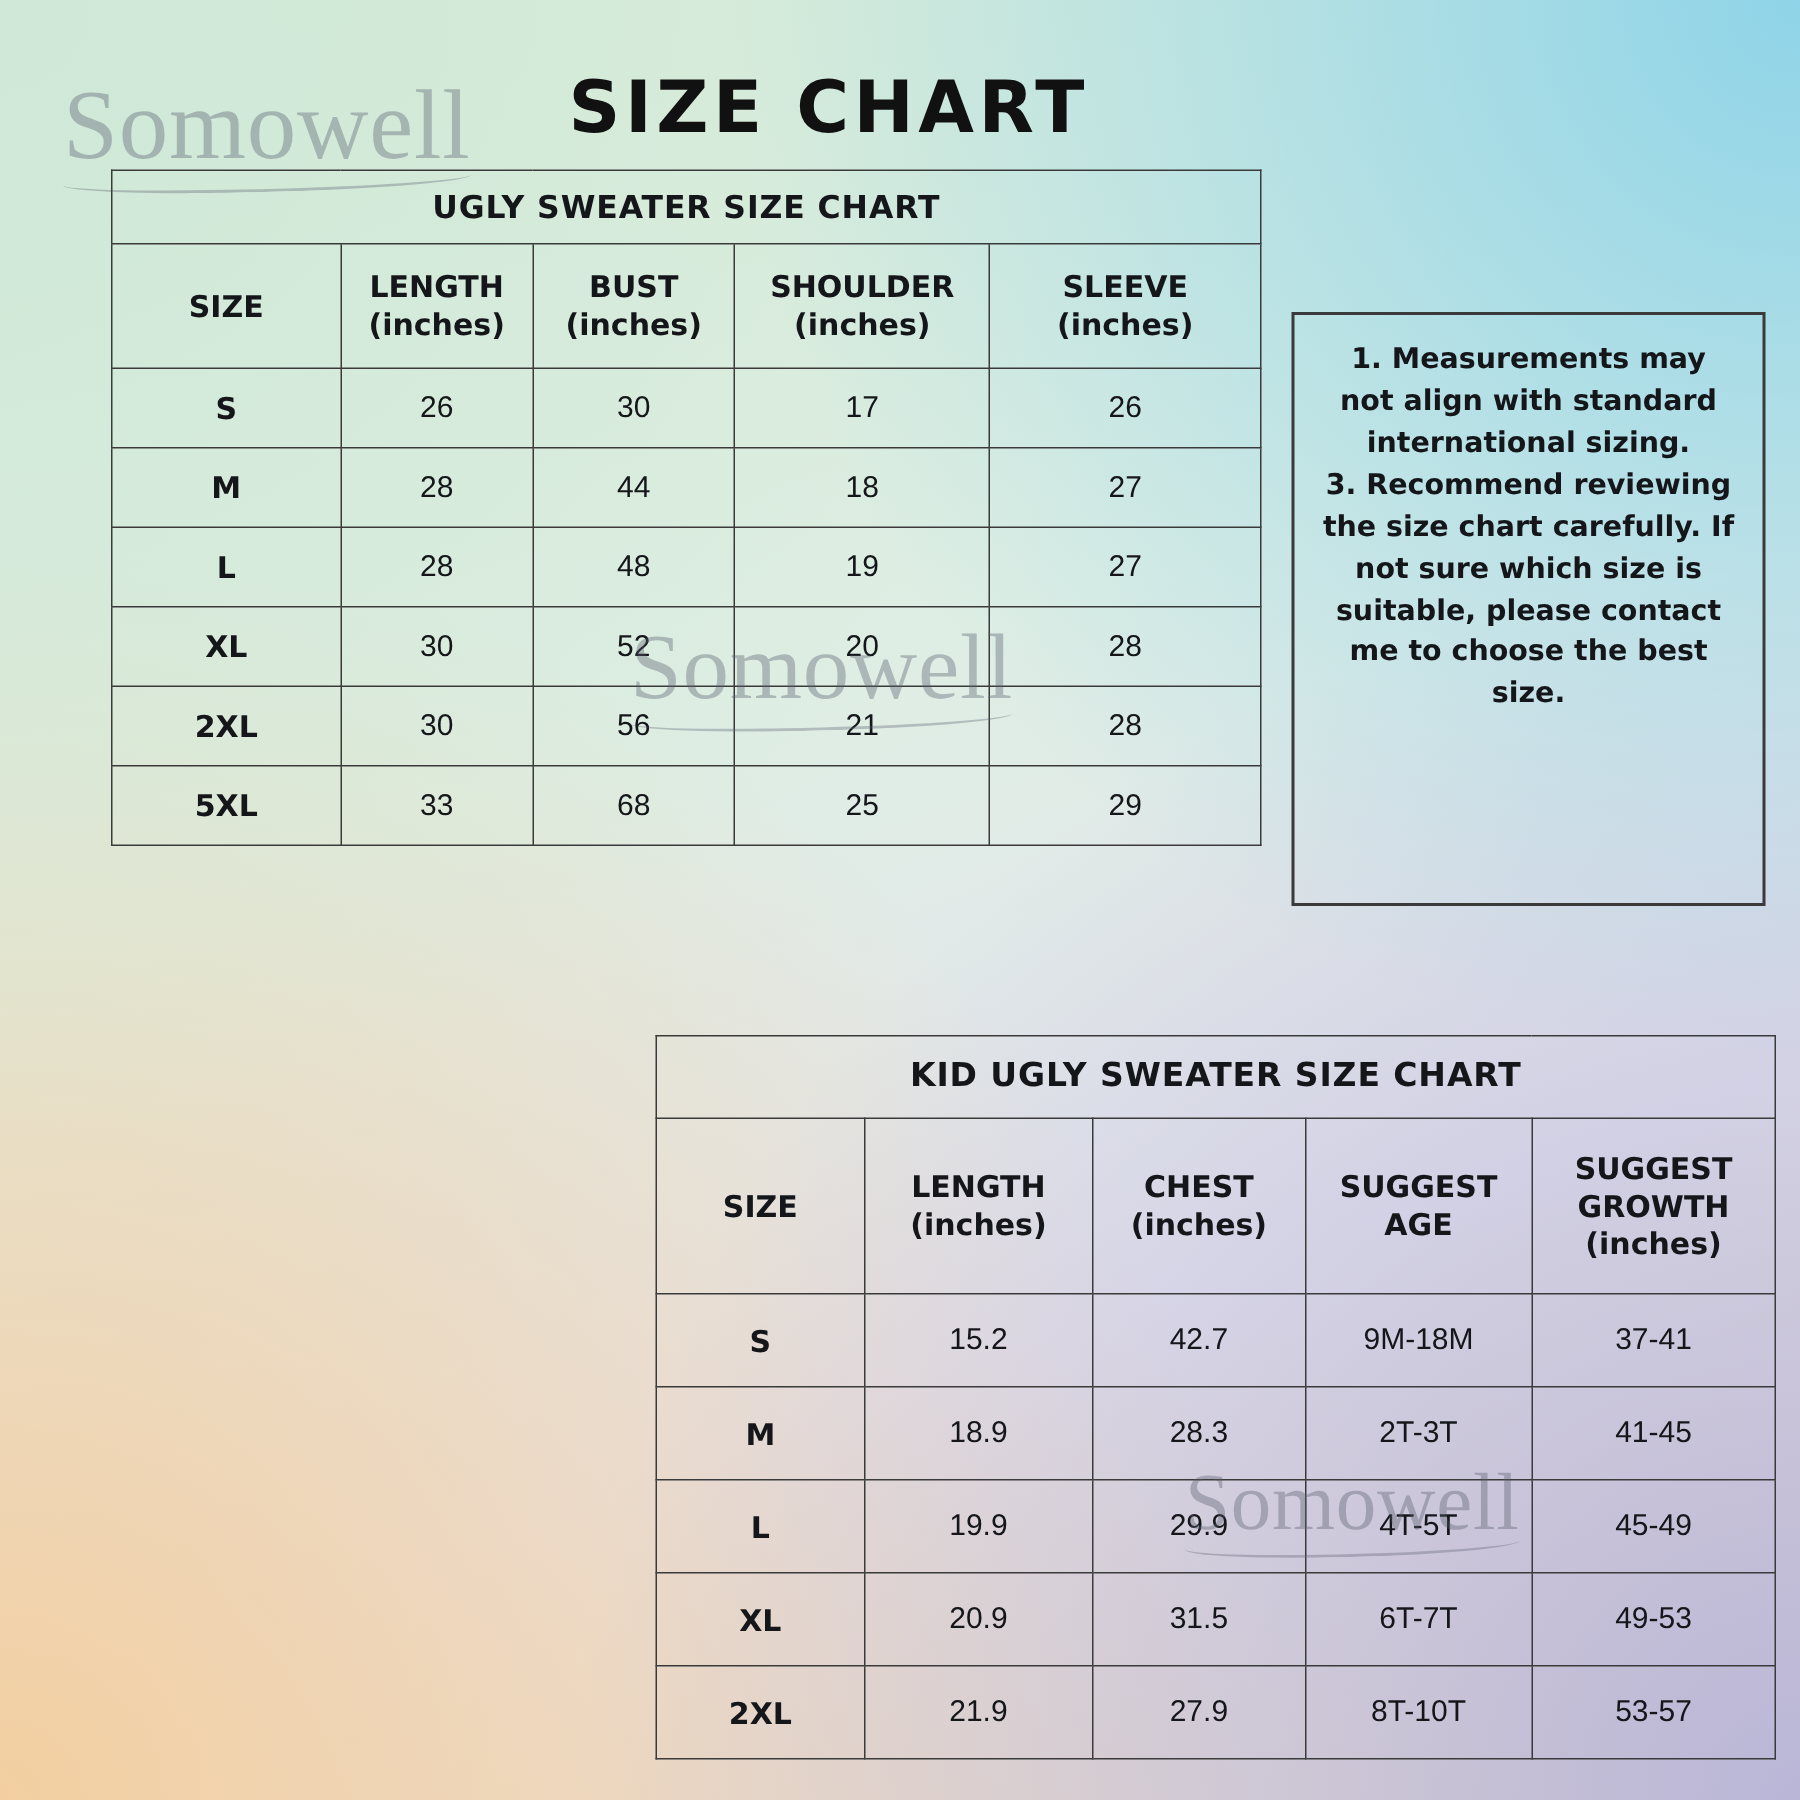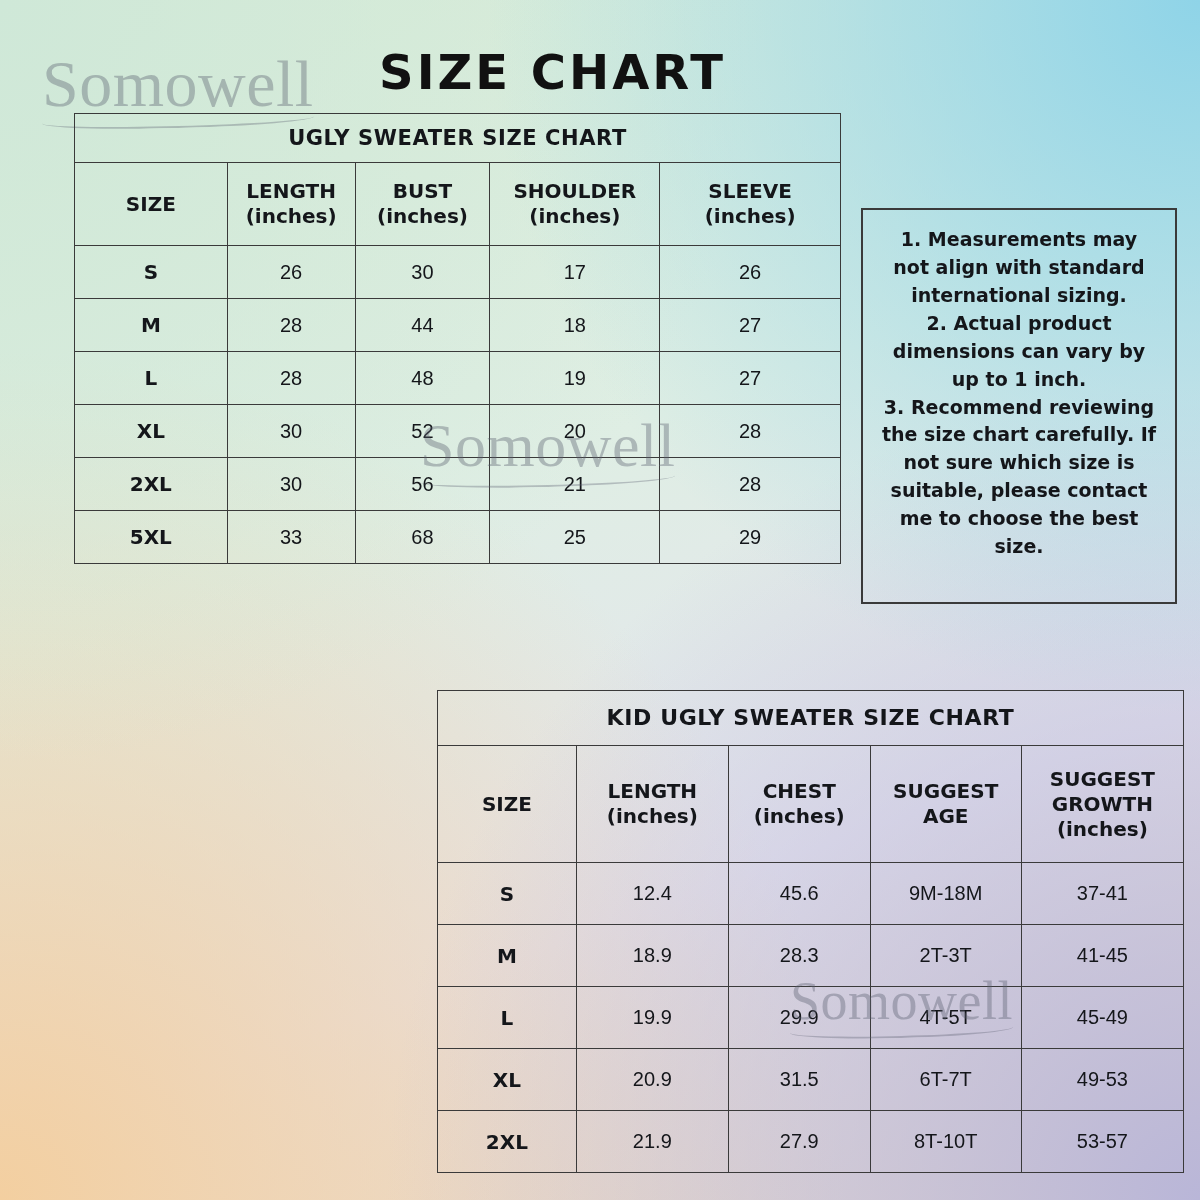--- a/index.html
+++ b/index.html
@@ -235,21 +235,20 @@
           <td>68</td>
           <td>25</td>
           <td>29</td>
         </tr>
       </tbody>
     </table>
   </div>
 
   <div id="notes">
     <div>1. Measurements may not align with standard international sizing.</div>
-    <div>2. Actual product dimensions can vary by up to 1 inch.</div>
     <div>3. Recommend reviewing the size chart carefully. If not sure which size is suitable, please contact me to choose the best size.</div>
   </div>
 
   <div class="wm" id="wm-mid">
     <span>Somowell</span>
     <span class="swoosh"></span>
   </div>
 
   <div id="kid-table-wrap">
     <table id="kid-table">
@@ -282,22 +281,22 @@
           </td>
           <td>
             <div>SUGGEST GROWTH</div>
             <div>(inches)</div>
           </td>
         </tr>
       </thead>
       <tbody>
         <tr>
           <td class="size-col">S</td>
-          <td>12.4</td>
-          <td>45.6</td>
+          <td>15.2</td>
+          <td>42.7</td>
           <td>9M-18M</td>
           <td>37-41</td>
         </tr>
         <tr>
           <td class="size-col">M</td>
           <td>18.9</td>
           <td>28.3</td>
           <td>2T-3T</td>
           <td>41-45</td>
         </tr>

